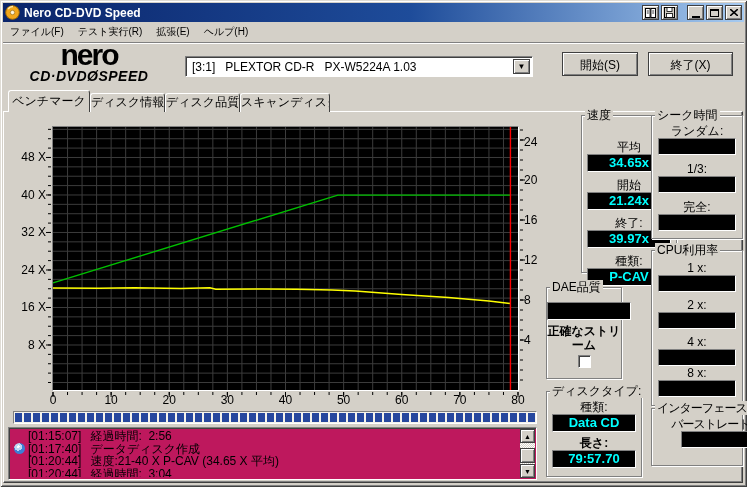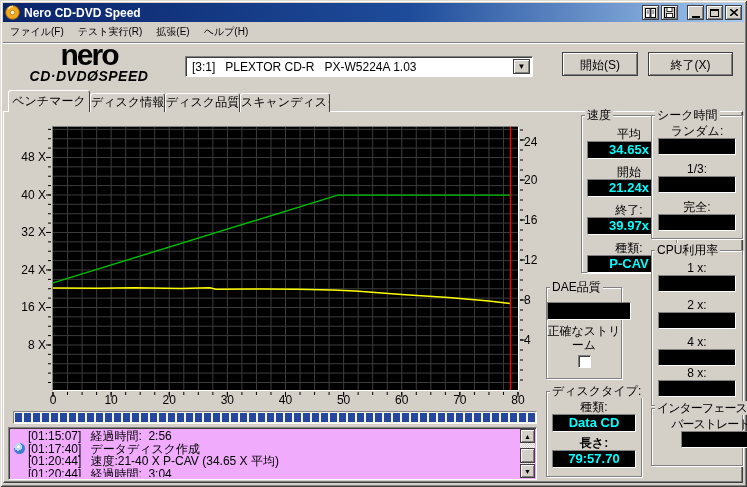--- a/index.html
+++ b/index.html
@@ -44,21 +44,21 @@
   #y-left{left:2px;top:127px;width:46px;height:263px;z-index:2;}
   #y-left .ax-lab{left:0;width:100%;text-align:right;padding-right:2px;white-space:pre;}
   #y-right{left:522px;top:127px;width:26px;height:263px;z-index:2;}
   #y-right .ax-lab{left:2px;}
   #x-axis{left:52px;top:392px;width:467px;height:15px;z-index:2;}
   #x-axis .ax-lab{width:30px;text-align:center;}
   
   .progress{left:13px;top:411px;width:524px;height:13px;border:1px solid;border-color:#808080 #fff #fff #808080;background:#f4f2ec;padding:1px;z-index:2;}
   .progress-fill{height:100%;background:repeating-linear-gradient(90deg,#26479e 0 7px,#f4f2ec 7px 9px);}
   
-  .log{left:8px;top:427px;width:529px;height:53px;background:#f0abfc;border:1px solid;border-color:#808080 #fff #fff #808080;box-shadow:inset 1px 1px 0 #404040;z-index:2;}
+  .log{left:8px;top:427px;width:529px;height:53px;background:#be185d;border:1px solid;border-color:#808080 #fff #fff #808080;box-shadow:inset 1px 1px 0 #404040;z-index:2;}
   .log-rows{position:absolute;left:2px;top:2px;right:17px;bottom:2px;overflow:hidden;}
   .log-row{display:flex;font-size:12px;line-height:12.5px;white-space:pre;align-items:center;}
   .log-icon-slot{width:17px;flex:none;display:flex;justify-content:center;}
   .log-text{margin-left:9px;}
   .cd-icon{width:11px;height:11px;border-radius:50%;background:radial-gradient(circle at 38% 35%,#ffffff 0 14%,#bcd8f4 15% 38%,#3d7fd6 39% 72%,#0a3f9e 100%);}
   .scroll{position:absolute;right:1px;top:1px;bottom:1px;width:15px;background:repeating-conic-gradient(#fff 0 25%,#d4d0c8 0 50%) 0 0/2px 2px;}
   .sbtn{position:absolute;left:0;width:15px;height:14px;font-size:7px;line-height:13px;padding:0;}
   .sthumb{position:absolute;left:0;top:19px;width:15px;height:15px;}
   
   .group{background:#d4d0c8;border:1px solid #808080;box-shadow:inset 1px 1px 0 #fff,1px 1px 0 #fff;z-index:2;}
@@ -367,35 +367,35 @@
     </div>
     <div class="scroll">
       <button class="btn3d sbtn" style="top:0;">▲</button>
       <span class="btn3d sthumb"></span>
       <button class="btn3d sbtn" style="bottom:0;">▼</button>
     </div>
   </div>
 
   <div class="a group" style="left:546px;top:115px;width:96px;height:158px;margin-left:35px;">
     <span class="legend">速度</span>
-    <div class="g-col" style="padding-top:11px;">
+    <div class="g-col" style="padding-top:24px;">
       <div class="fld-label">平均</div>
       <div class="lcd lcd1">34.65x</div>
       <div class="fld-label" style="margin-top:6px;">開始</div>
       <div class="lcd lcd1">21.24x</div>
       <div class="fld-label" style="margin-top:6px;">終了:</div>
       <div class="lcd lcd1">39.97x</div>
       <div class="fld-label" style="margin-top:6px;">種類:</div>
       <div class="lcd lcd1">P-CAV</div>
     </div>
   </div>
 
   <div class="a group" style="left:546px;top:287px;width:76px;height:92px;">
     <span class="legend">DAE品質</span>
-    <div class="g-col" style="padding-top:14px;">
+    <div class="g-col" style="padding-top:14px;font-weight:bold;">
       <div class="lcd lcd1"></div>
       <div class="fld-label" style="margin-top:4px;white-space:normal;width:84px;">正確なストリーム</div>
       <span class="checkbox"></span>
     </div>
   </div>
 
   <div class="a group" style="left:546px;top:391px;width:96px;height:86px;">
     <span class="legend">ディスクタイプ:</span>
     <div class="g-col" style="padding-top:8px;">
       <div class="fld-label">種類:</div>

